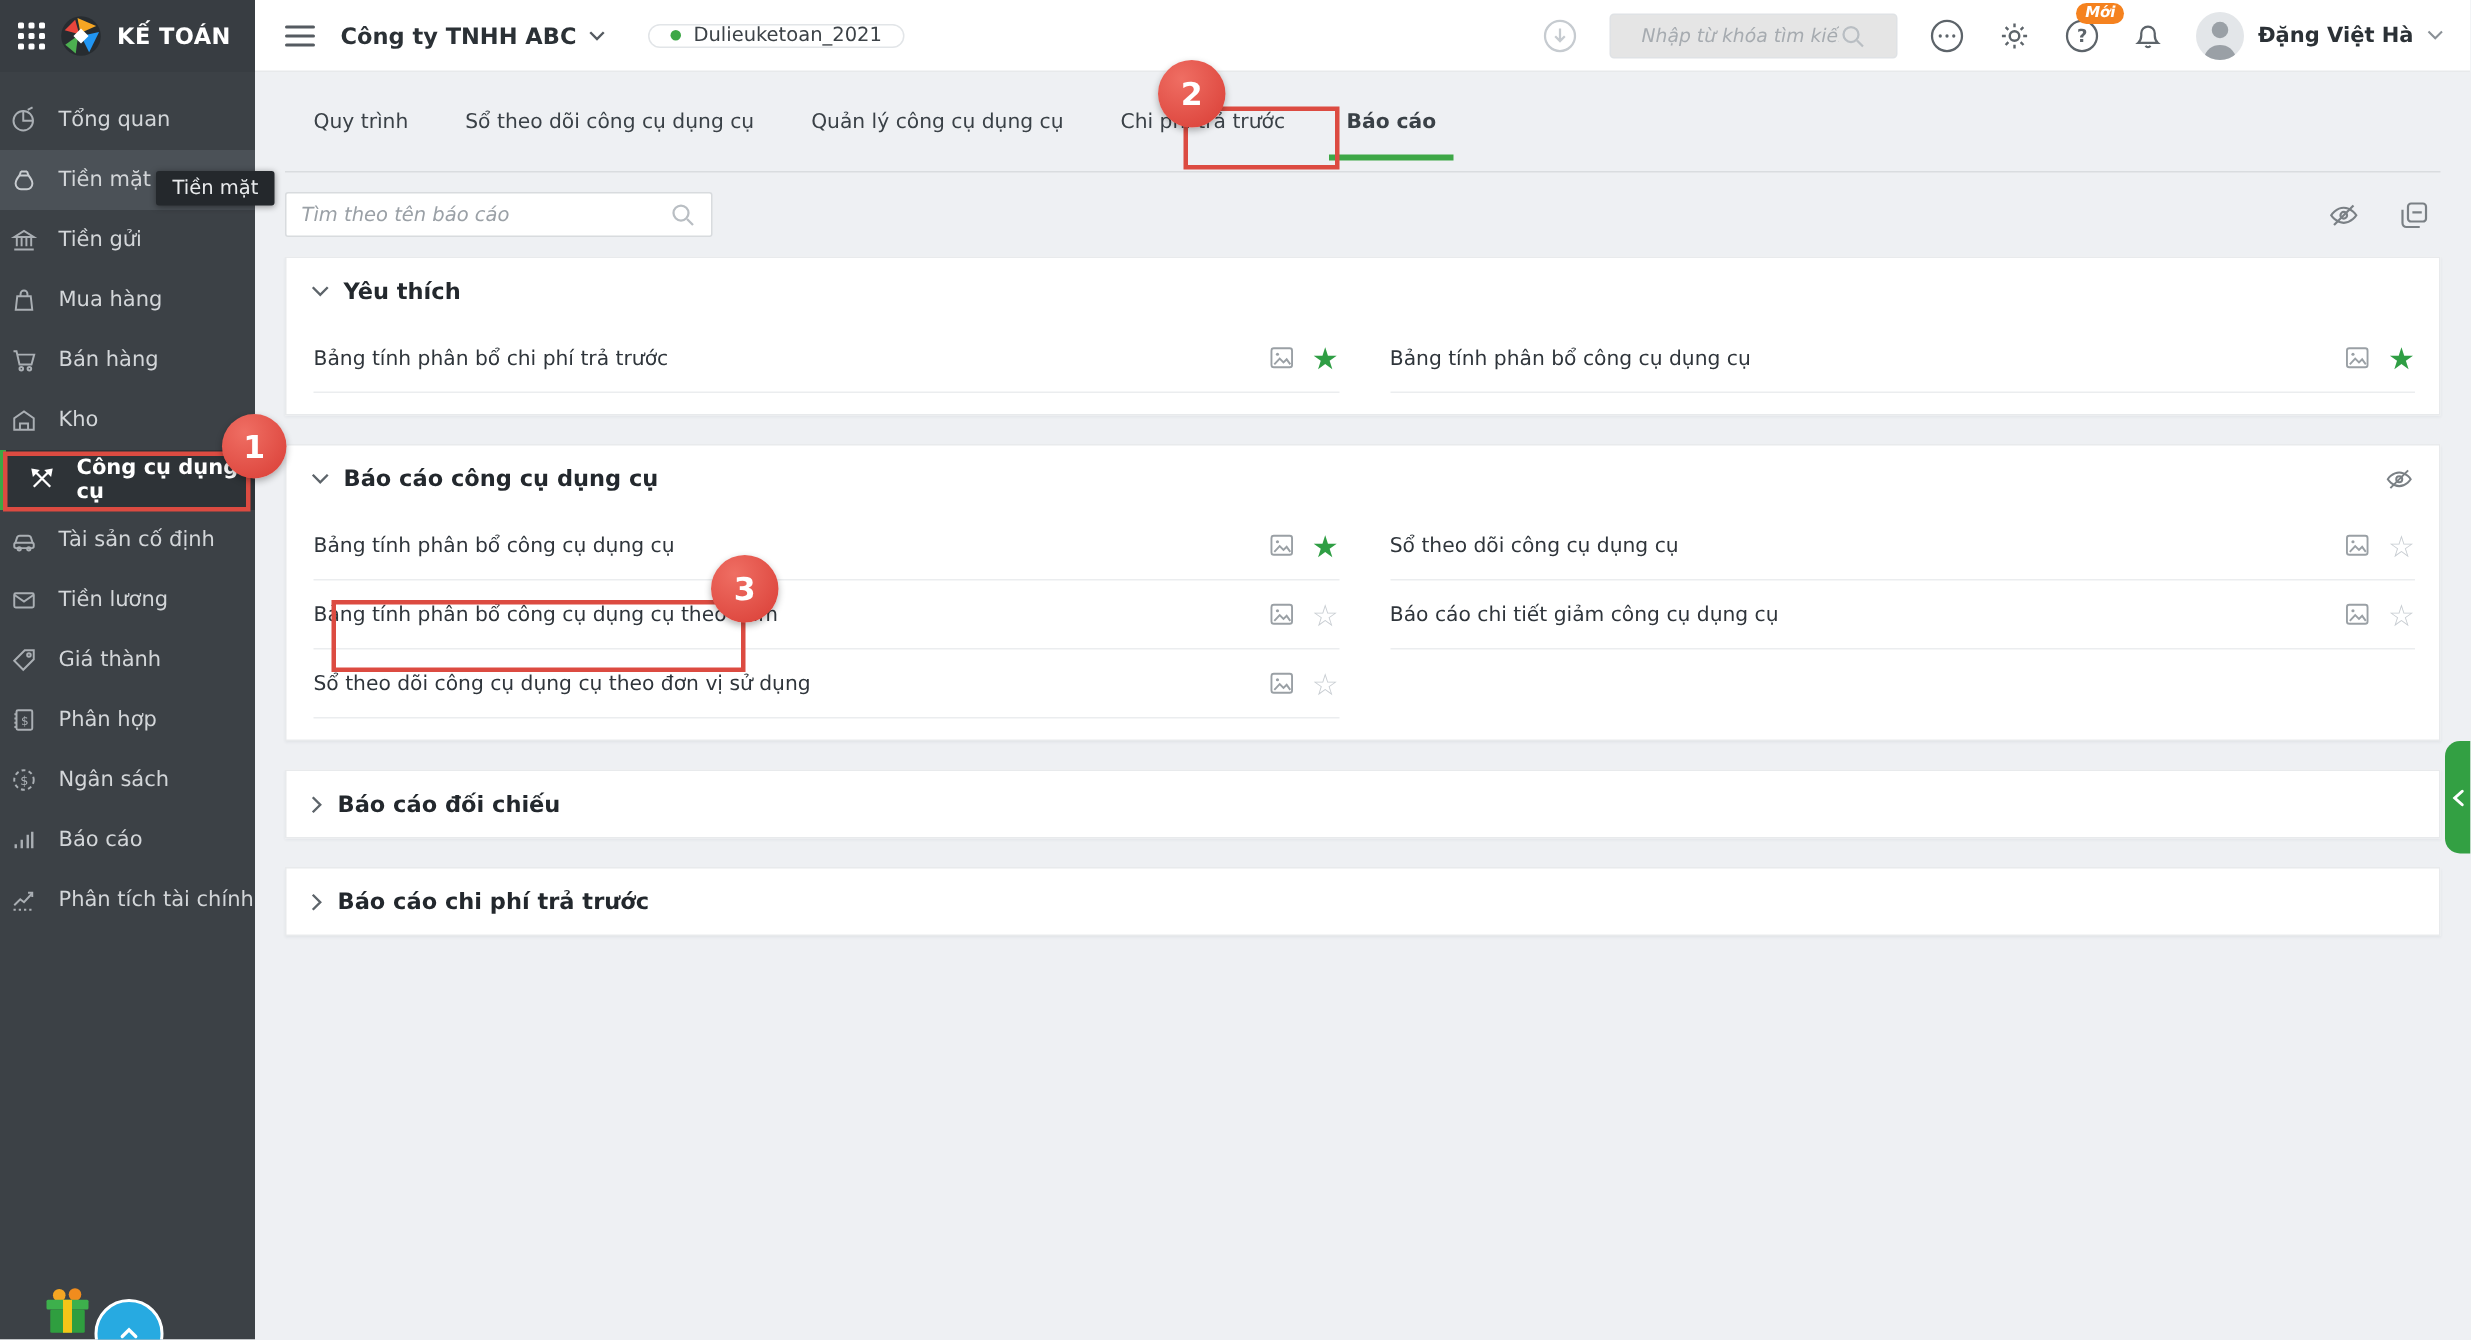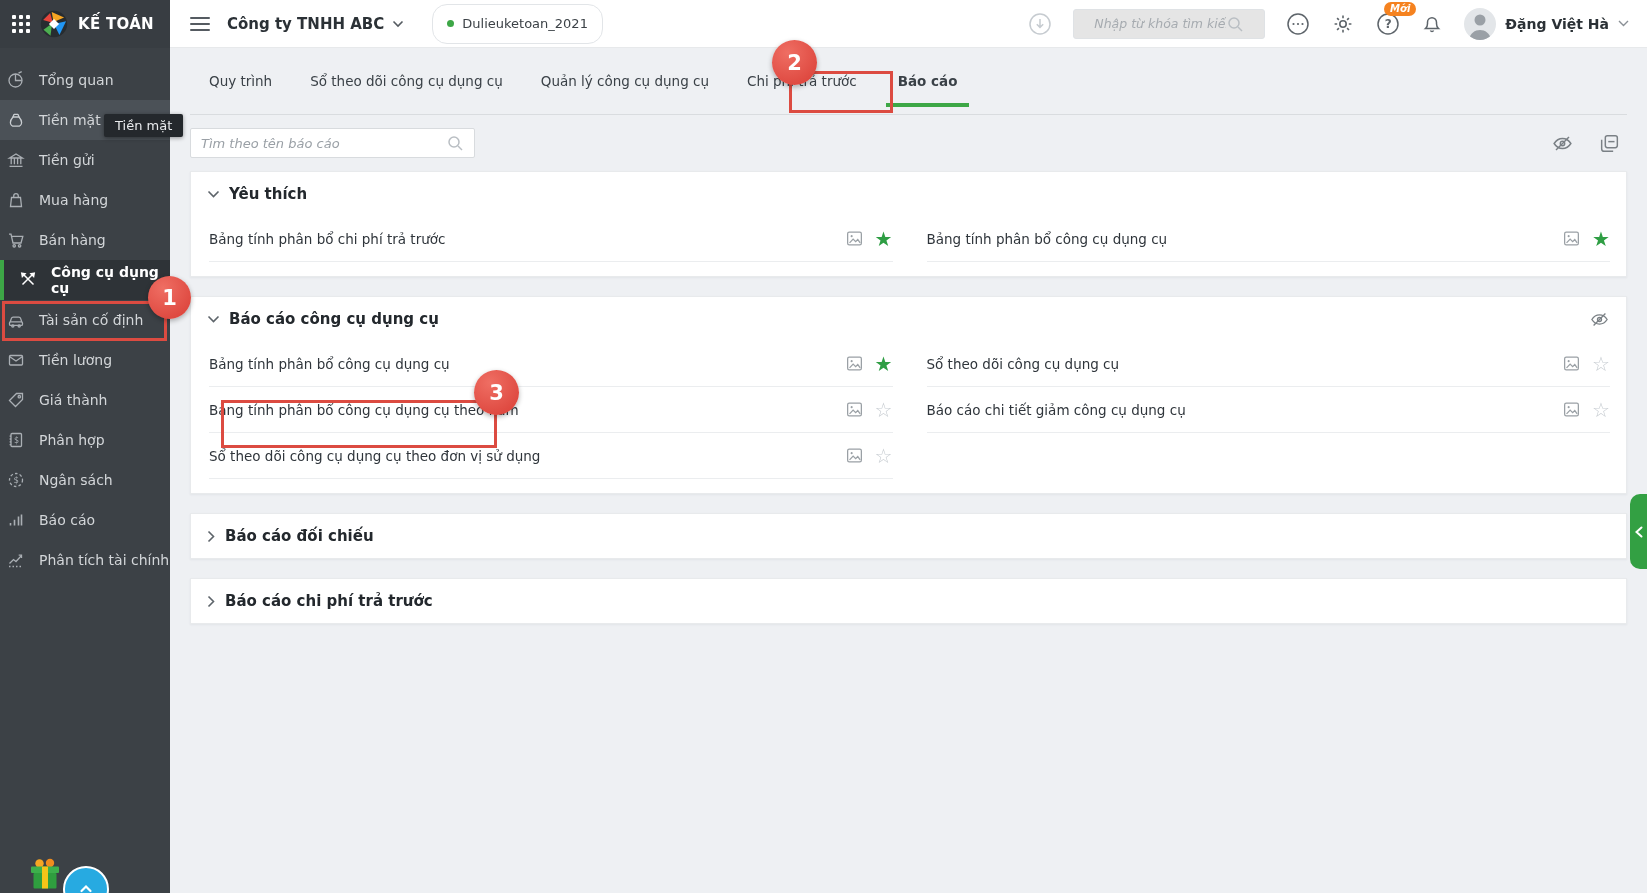--- a/index.html
+++ b/index.html
@@ -24,21 +24,21 @@
   .side-tooltip { position:absolute; left:104px; top:114px; background:#24282c; color:#e9ebed; font-size:13px; padding:4px 11px; border-radius:2px; box-shadow:0 1px 4px rgba(0,0,0,.4); z-index:9; white-space:nowrap; }
   .gift { position:absolute; left:26px; top:856px; }
   .scroll-up-btn { position:absolute; left:63px; top:866px; width:46px; height:46px; border-radius:50%; background:#27aae1; border:2px solid #fff; display:flex; align-items:center; justify-content:center; }
 
   
   .topbar { position:absolute; left:170px; top:0; width:1477px; height:48px; background:#fff; border-bottom:1px solid #e7e9eb; display:flex; align-items:center; padding:0 18px 0 20px; z-index:5; }
   .hamburger { width:20px; cursor:pointer; }
   .hamburger i { display:block; height:2px; background:#555b61; margin:4px 0; border-radius:1px; }
   .company { margin-left:17px; display:flex; align-items:center; gap:8px; cursor:pointer; }
   .company-name { font-size:15px; font-weight:bold; color:#2b3136; }
-  .db-pill { margin-left:28px; height:40px; border:1px solid #e2e5e8; border-radius:15px; background:#fff; display:flex; align-items:center; padding:0 14px; gap:8px; font-size:13px; color:#3c4247; cursor:pointer; }
+  .db-pill { margin-left:28px; height:16px; border:1px solid #e2e5e8; border-radius:15px; background:#fff; display:flex; align-items:center; padding:0 14px; gap:8px; font-size:13px; color:#3c4247; cursor:pointer; }
   .db-dot { width:7px; height:7px; border-radius:50%; background:#3da746; }
   .tb-right { margin-left:auto; display:flex; align-items:center; gap:21px; }
   .tb-search { width:192px; height:30px; border:1px solid #dfe2e5; border-radius:3px; background:#e5e5e5; display:flex; align-items:center; padding:0 20px; }
   .tb-search input { border:none; outline:none; flex:1; font-size:12.5px; font-style:italic; color:#4a5056; font-family:inherit; min-width:0; background:transparent; }
   .tb-search input::placeholder { color:#a6abb0; }
   .icon-btn { position:relative; cursor:pointer; display:flex; align-items:center; }
   .new-badge { position:absolute; top:-10px; right:-16px; background:#f5821f; color:#fff; font-size:10px; font-style:italic; font-weight:bold; padding:1px 6px 2px; border-radius:8px; }
   .avatar { width:32px; height:32px; border-radius:50%; background:#e3e6e9; display:flex; align-items:flex-end; justify-content:center; overflow:hidden; }
   .user { display:flex; align-items:center; gap:9px; cursor:pointer; }
   .user-name { font-size:14px; font-weight:bold; color:#2b3136; }
@@ -152,20 +152,29 @@
     </div>
     <div class="menu-item">
       <span>
           <svg width="20" height="20" viewBox="0 0 20 20" fill="none" stroke="#aaafb4" stroke-width="1.3">
             <path d="M3 4.2h2l2 8.8h8l1.8-6.6H6"></path>
             <circle cx="8.2" cy="15.8" r="1.2"></circle>
             <circle cx="13.6" cy="15.8" r="1.2"></circle>
           </svg>
         </span>
       <span>Bán hàng</span>
+    </div>
+    <div class="menu-item">
+      <span>
+          <svg width="20" height="20" viewBox="0 0 20 20" fill="none" stroke="#aaafb4" stroke-width="1.3">
+            <path d="M3.5 16.5V8.8L10 4.3l6.5 4.5v7.7z"></path>
+            <path d="M7.3 16.5v-4.2h5.4v4.2"></path>
+          </svg>
+        </span>
+      <span>Kho</span>
     </div>
     <div class="menu-item active">
       <span>
           <svg width="20" height="20" viewBox="0 0 20 20" fill="none" stroke="#ffffff" stroke-width="1.5">
             <path d="M5.5 4.5l10 10M14.5 4.5l-10 10"></path>
             <path d="M3.8 3.2l3.2.6-2.6 2.6z" fill="#ffffff"></path>
             <path d="M16.2 3.2l-3.2.6 2.6 2.6z" fill="#ffffff"></path>
           </svg>
         </span>
       <span>Công cụ dụng cụ</span>

